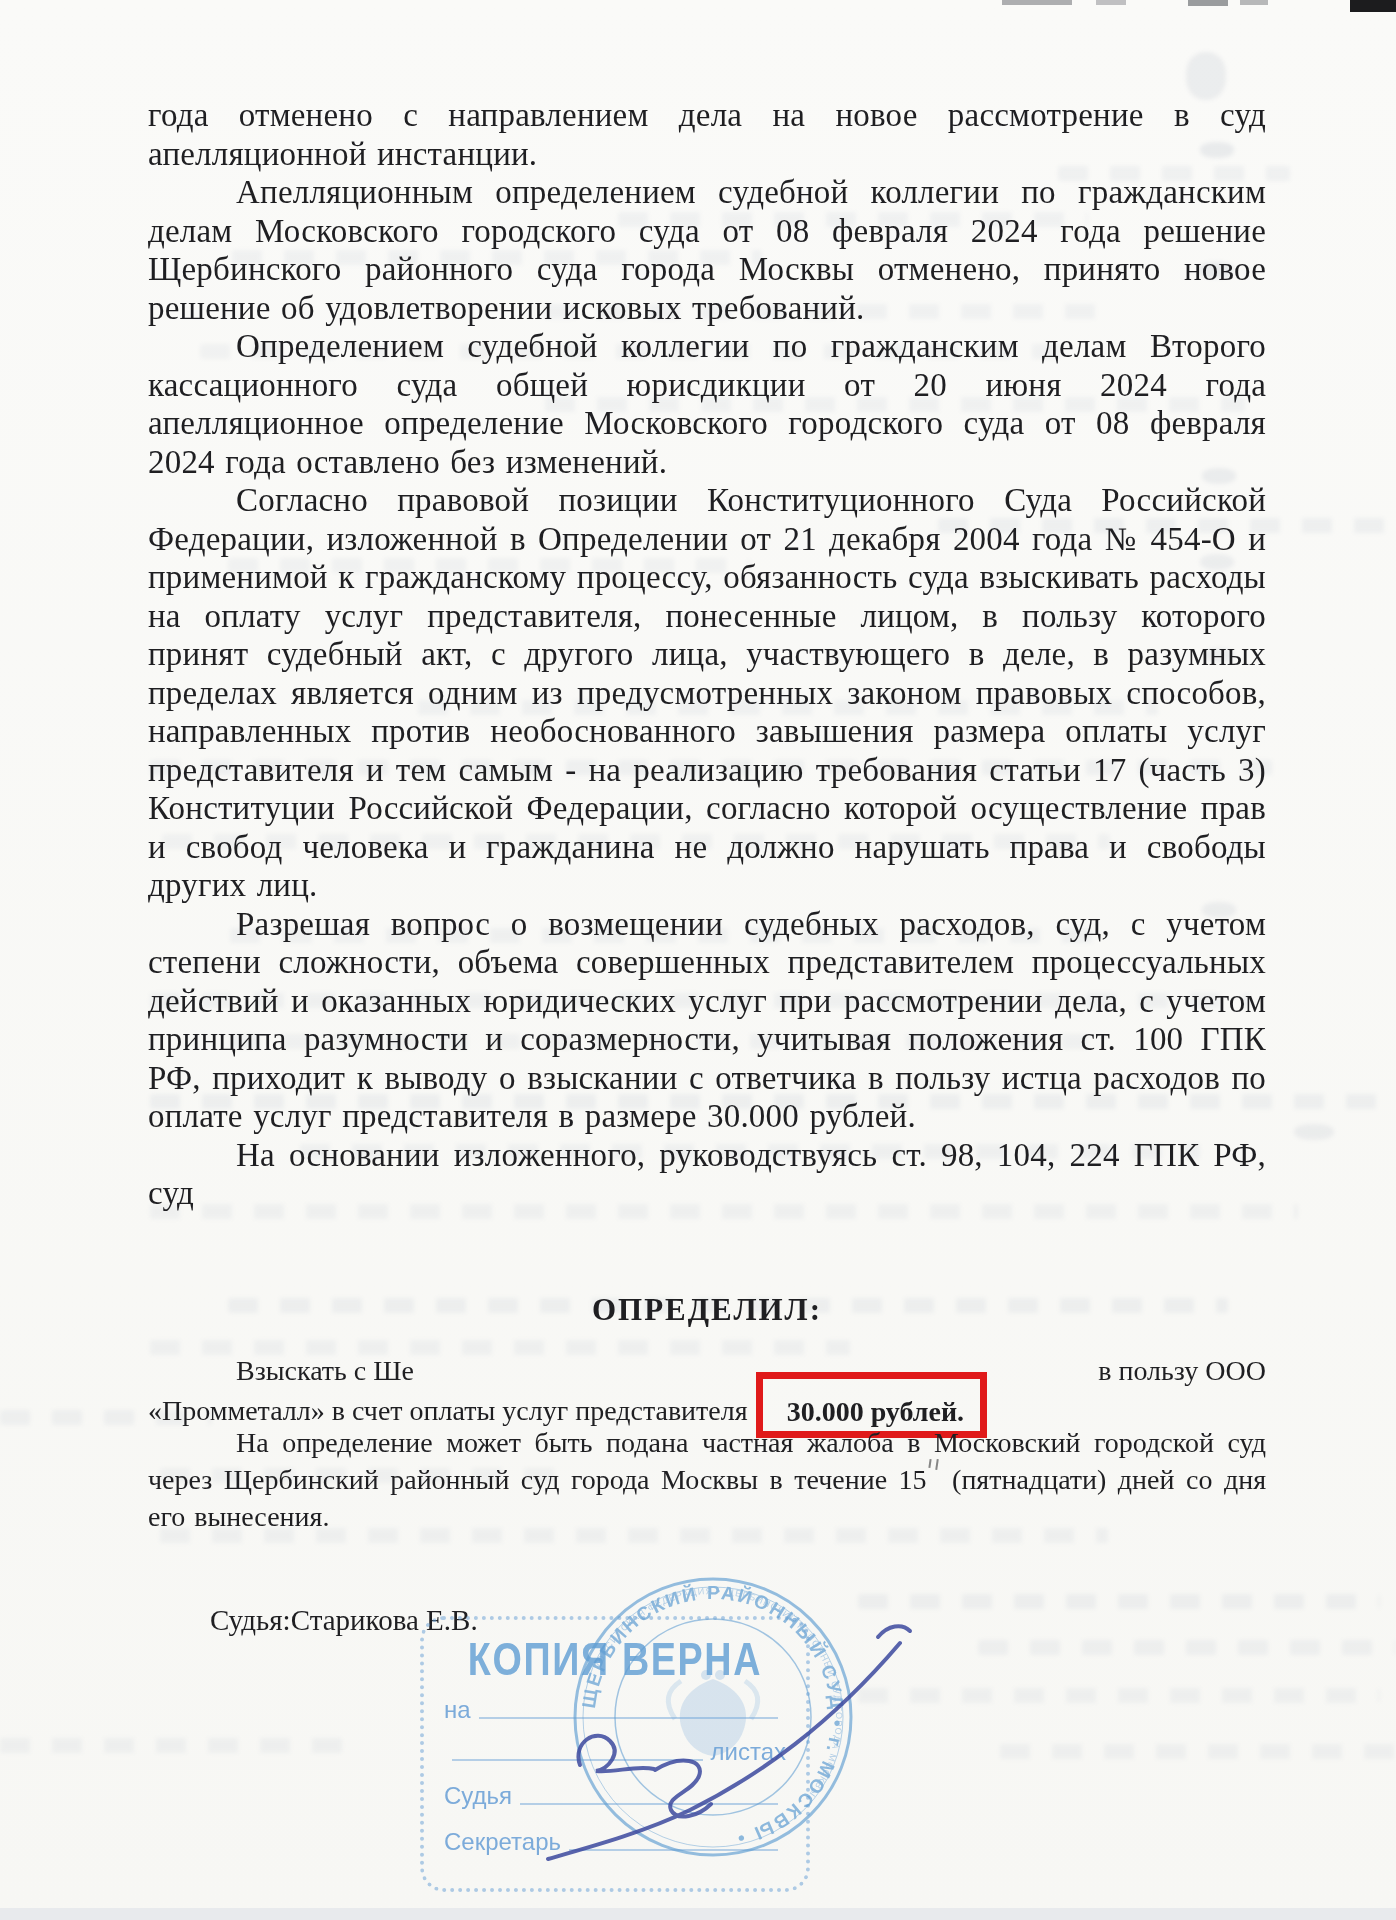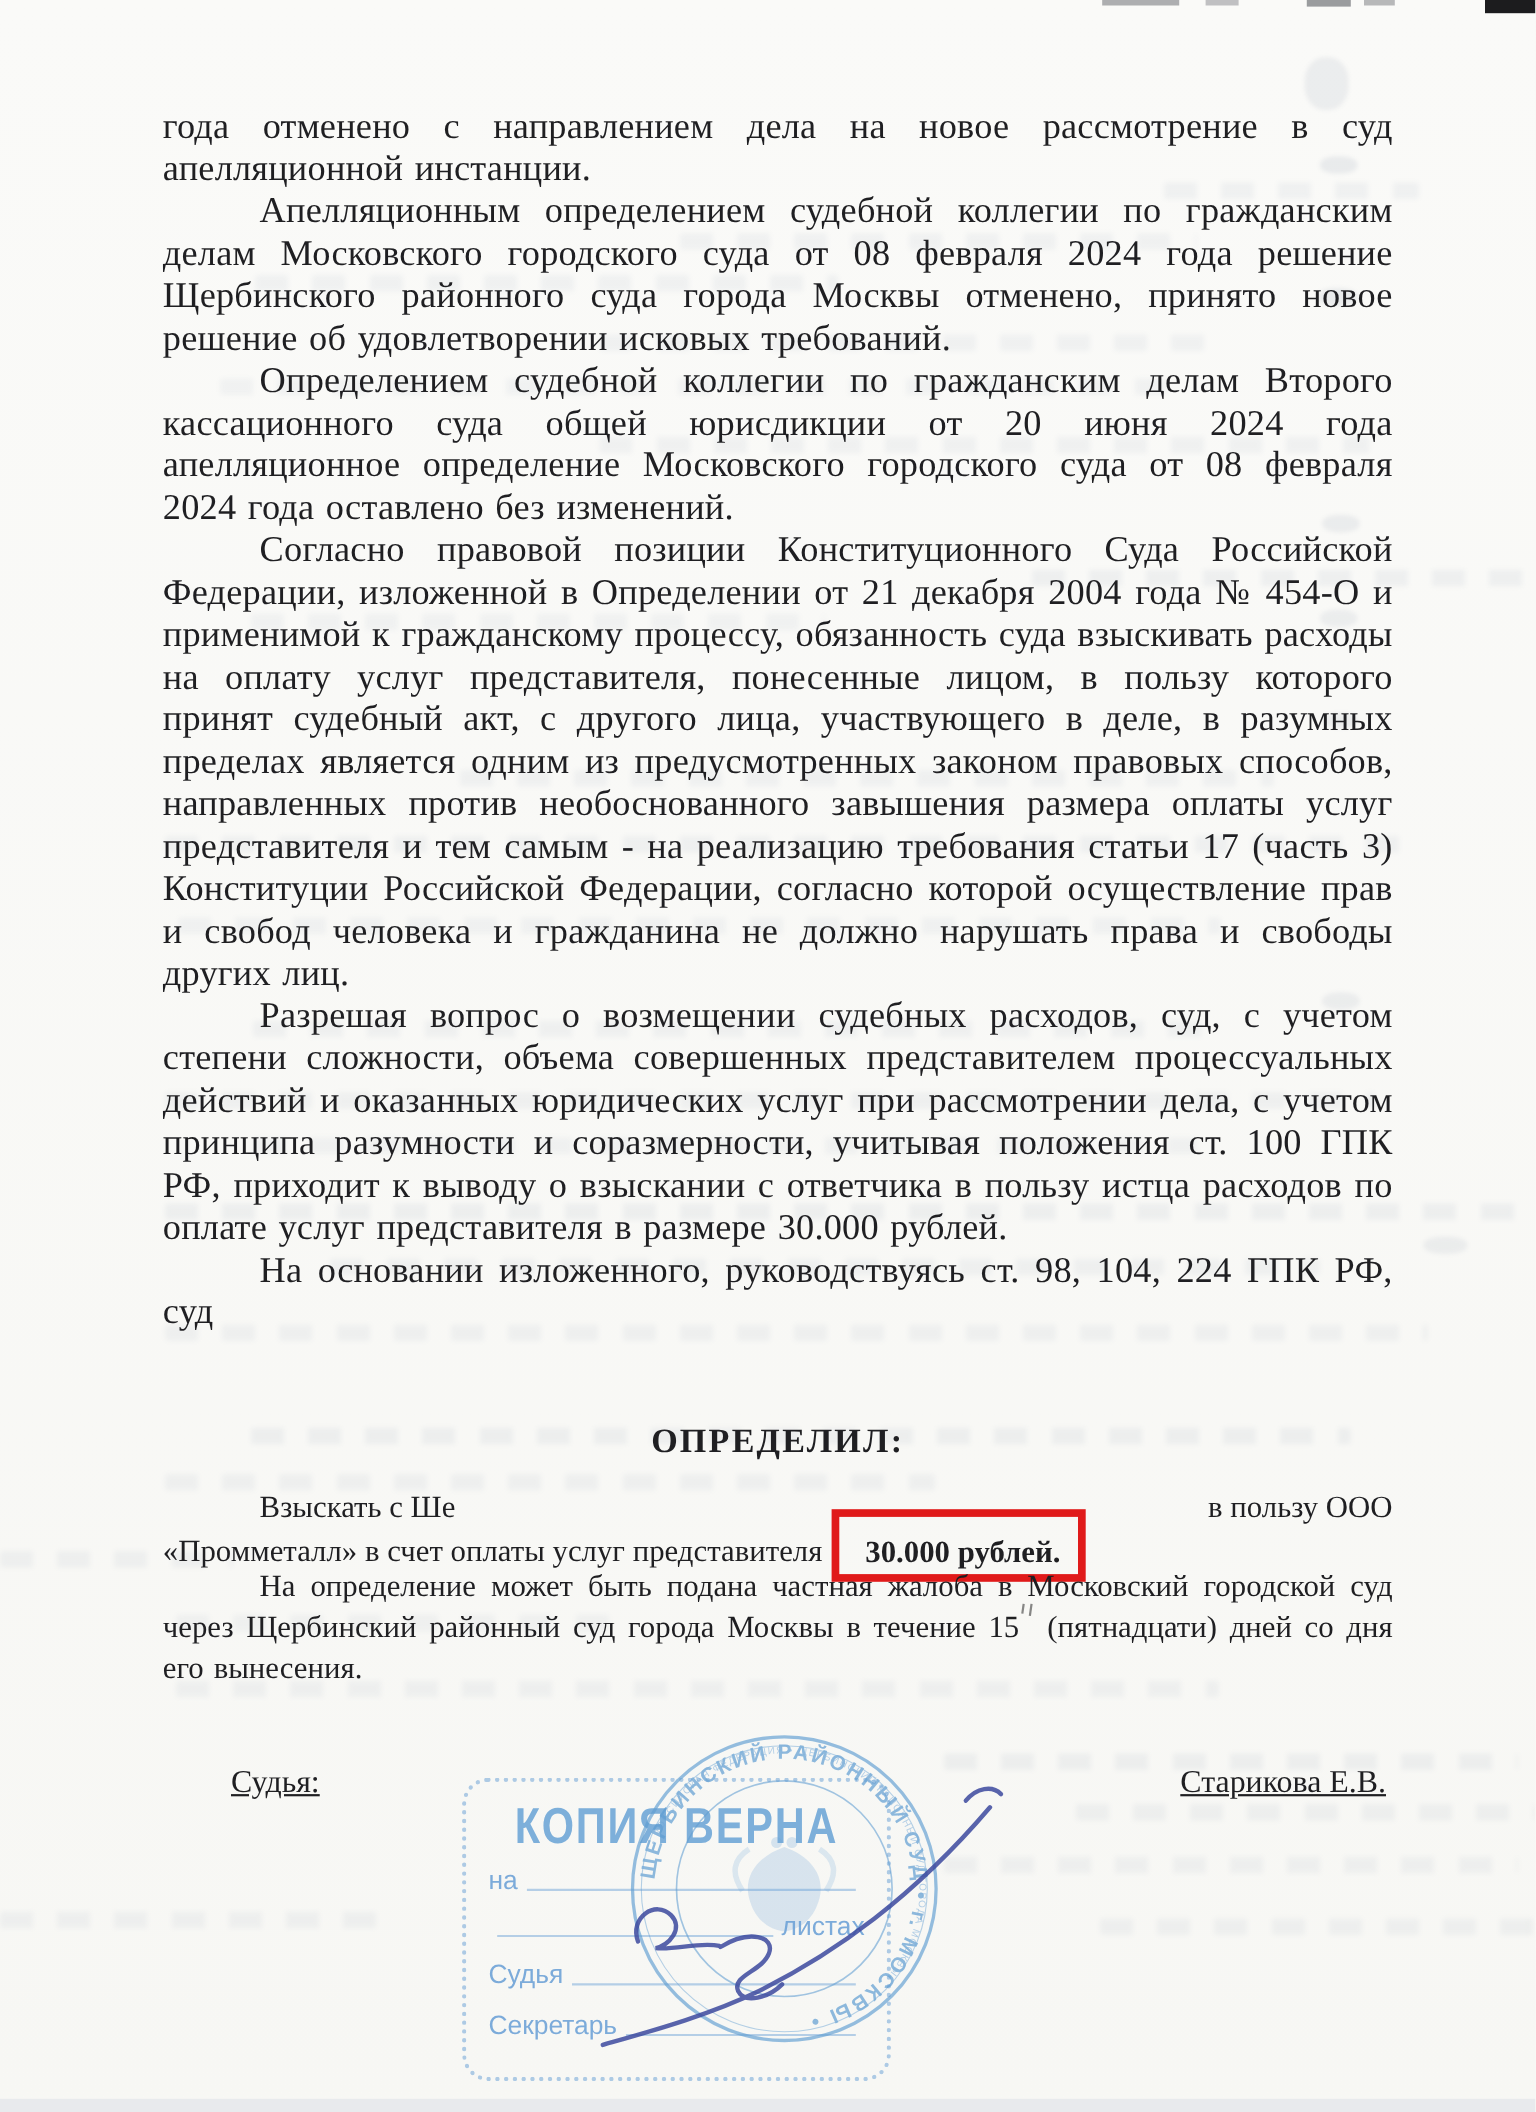--- a/index.html
+++ b/index.html
@@ -14,21 +14,21 @@
             font-size:31px;font-weight:bold;letter-spacing:2px;}
   .operative{position:absolute;left:148px;top:1352px;width:1118px;font-size:28px;line-height:38px;}
   .op-line1{display:flex;justify-content:space-between;padding-left:88px;align-items:flex-end;}
   .op-line2{display:flex;align-items:flex-start;margin-top:2px;}
   .red-box{display:inline-block;border:7px solid #e01a1a;padding:14px 16px 0 24px;margin-left:8px;margin-top:-20px;font-weight:bold;}
   .appeal{position:absolute;left:148px;top:1424px;width:1118px;margin:0;font-size:28px;line-height:37px;
           text-align:justify;text-indent:88px;word-spacing:2px;}
   .pen-marks{display:inline-block;position:relative;width:14px;height:8px;}
   .pen-marks i{position:absolute;top:-22px;width:2px;height:9px;background:#555;opacity:.7;transform:rotate(8deg);}
   .pen-marks i:first-child{left:2px;}.pen-marks i:last-child{left:9px;height:11px;}
-  .sig-row{position:absolute;left:148px;top:1604px;width:1112px;display:flex;justify-content:space-between;font-size:29px;text-decoration:underline;}
+  .sig-row{position:absolute;left:148px;top:1604px;width:1112px;display:flex;justify-content:flex-start;font-size:29px;}
   .sig-row .judge-label{padding-left:62px;}
   
   .stamp{position:absolute;left:420px;top:1616px;width:382px;height:268px;border:4px dotted rgba(106,160,214,.55);
          border-radius:24px;color:#74a9d8;font-family:"Liberation Sans",sans-serif;opacity:.95;}
   .stamp-title{margin-top:12px;text-align:center;font-size:46px;font-weight:bold;letter-spacing:2px;color:#609ed4;
          transform:scaleX(.82);transform-origin:50% 50%;opacity:.85;}
   .stamp-row{display:flex;align-items:flex-end;font-size:24px;padding:0 20px;height:30px;color:rgba(106,160,214,.92);}
   .stamp-row.r1{margin-top:8px;}.stamp-row.r2{margin-top:12px;}.stamp-row.r3{margin-top:14px;}.stamp-row.r4{margin-top:16px;}
   .sline{flex:1;border-bottom:2px solid rgba(106,160,214,.5);margin:0 8px 5px;}
   .seal{position:absolute;left:563px;top:1567px;width:300px;height:300px;opacity:.82;}

